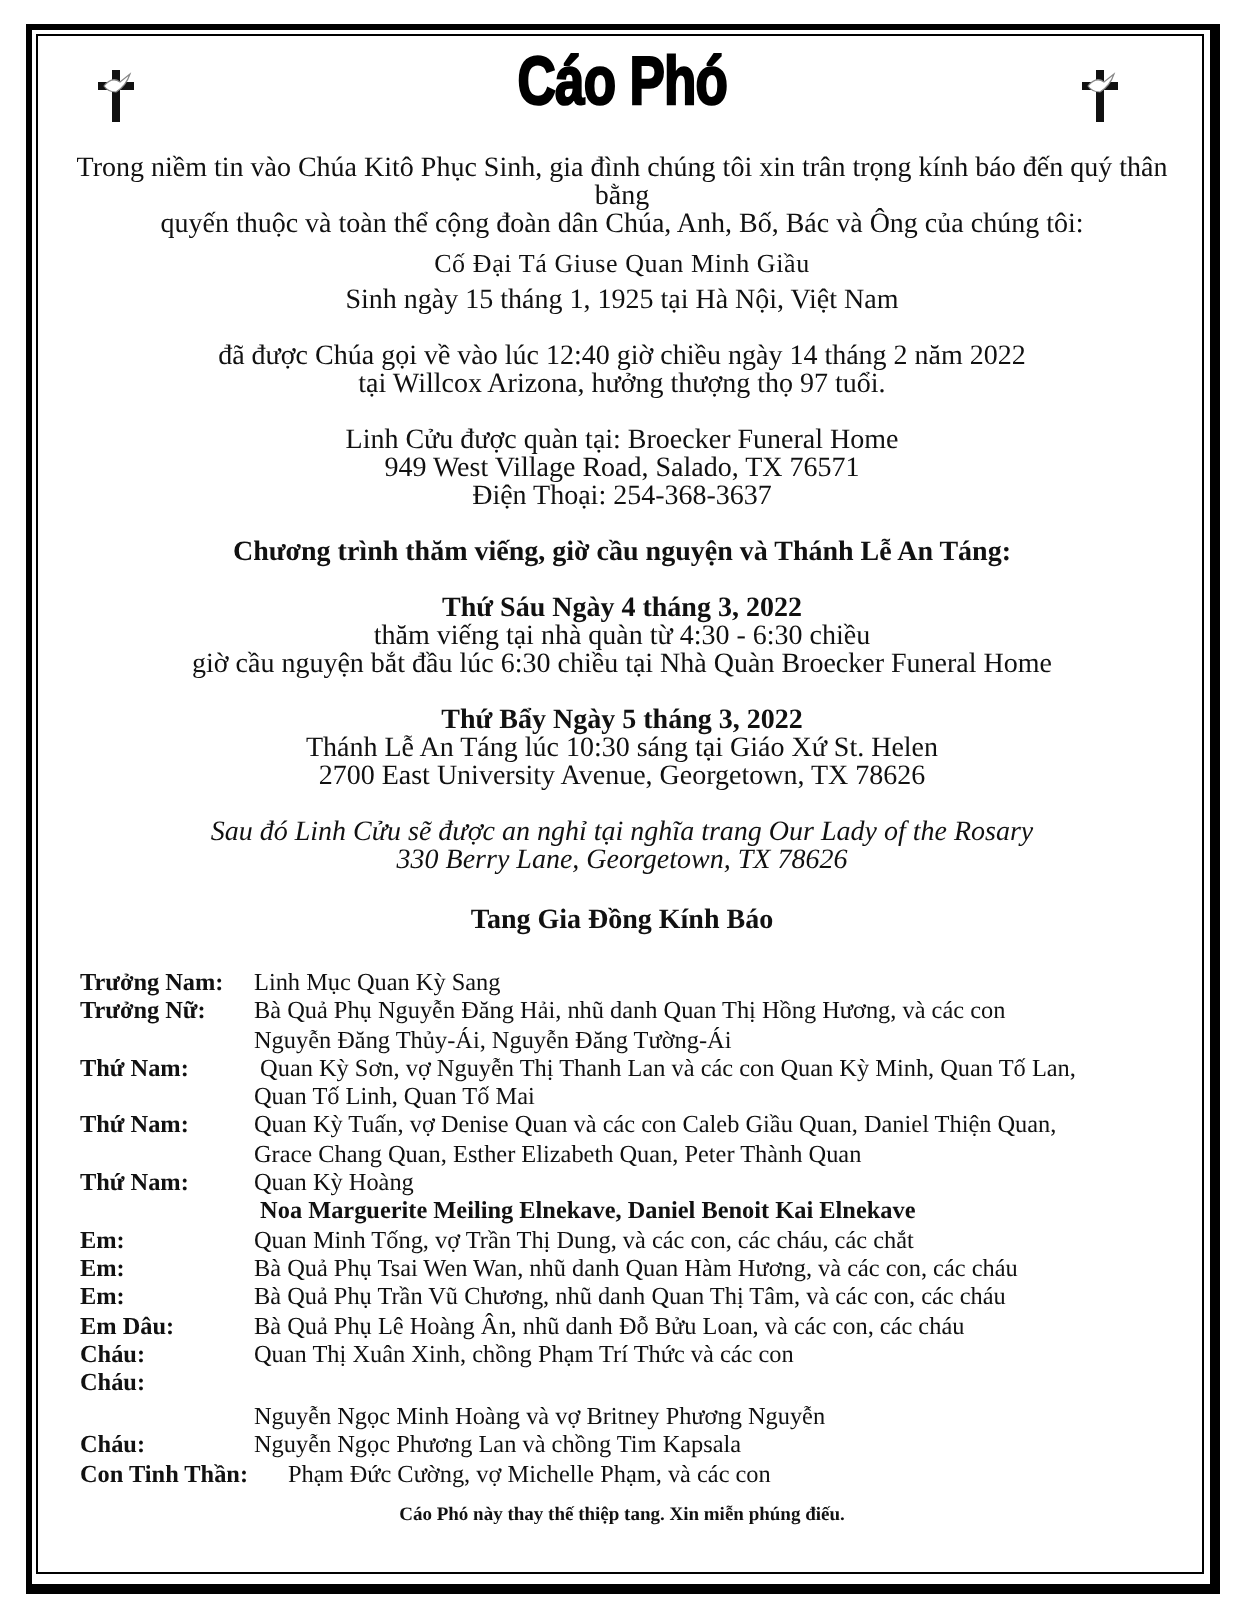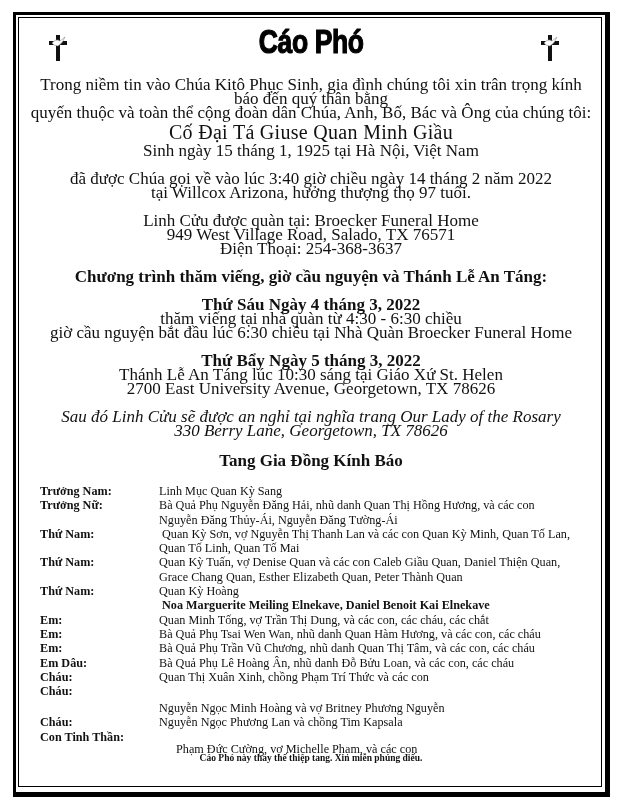--- a/index.html
+++ b/index.html
@@ -11,34 +11,34 @@
   .frame-inner { position: absolute; left: 18px; top: 17px; width: 582px; height: 768px;
                  border: 1px solid #000; }
   .cross { position: absolute; top: 32px; width: 22px; height: 30px; }
   .cross.left { left: 47px; }
   .cross.right { left: 539px; }
   .title { position: absolute; top: 22px; left: 0; width: 622px; text-align: center; }
   .title span { display: inline-block; font-family: "Liberation Sans", sans-serif; font-weight: 900;
                 font-size: 34px; letter-spacing: -0.5px; transform: scaleX(0.78); color: #000;
                 -webkit-text-stroke: 1.2px #000; }
   .block { position: absolute; left: 30px; width: 562px; text-align: center;
-           font-family: "Liberation Serif", serif; font-size: 17px; line-height: 14.2px; }
+           font-family: "Liberation Serif", serif; font-size: 14px; line-height: 14.2px; }
   .intro { top: 78px; }
-  .name { top: 121px; font-size: 20px; line-height: 22px; font-weight: normal; letter-spacing: 0.3px; }
+  .name { top: 121px; font-size: 13px; line-height: 22px; font-weight: normal; letter-spacing: 0.3px; }
   .born { top: 144px; text-align: center; }
   .died { top: 172px; }
   .wake { top: 214px; }
   .prog { top: 270px; font-weight: bold; }
   .fri { top: 298px; }
   .sat { top: 354px; }
   .burial { top: 410px; font-style: italic; }
   .family-title { top: 454px; font-weight: bold; }
   .family { position: absolute; left: 40px; top: 484px; width: 560px;
             font-family: "Liberation Serif", serif; font-size: 12.2px; line-height: 14.3px; }
-  .frow { display: flex; gap: 32px; }
+  .frow { display: flex; }
   .frow .lbl { width: 87px; flex: none; font-weight: bold; white-space: nowrap; }
   .frow .val { flex: 1; white-space: nowrap; }
   .frow.wide .lbl { width: auto; margin-right: 20px; }
   .footer { top: 751px; font-weight: bold; font-size: 9.5px; }
 </style>
 </head>
 <body>
 
 <div class="frame-outer"></div>
 <div class="frame-inner"></div>
@@ -60,21 +60,21 @@
 
 <div class="block intro">
   <div>Trong niềm tin vào Chúa Kitô Phục Sinh, gia đình chúng tôi xin trân trọng kính báo đến quý thân bằng</div>
   <div>quyến thuộc và toàn thể cộng đoàn dân Chúa, Anh, Bố, Bác và Ông của chúng tôi:</div>
 </div>
 
 <div class="block name">Cố Đại Tá Giuse Quan Minh Giầu</div>
 <div class="block born">Sinh ngày 15 tháng 1, 1925 tại Hà Nội, Việt Nam</div>
 
 <div class="block died">
-  <div>đã được Chúa gọi về vào lúc 3:40 giờ chiều ngày 14 tháng 2 năm 2022</div>
+  <div>đã được Chúa gọi về vào lúc 12:40 giờ chiều ngày 14 tháng 2 năm 2022</div>
   <div>tại Willcox Arizona, hưởng thượng thọ 97 tuổi.</div>
 </div>
 
 <div class="block wake">
   <div>Linh Cửu được quàn tại:  Broecker Funeral Home</div>
   <div>949 West Village Road, Salado, TX 76571</div>
   <div>Điện Thoại:  254-368-3637</div>
 </div>
 
 <div class="block prog">Chương trình thăm viếng, giờ cầu nguyện và Thánh Lễ An Táng:</div>
@@ -158,17 +158,17 @@
     <div class="frow">
       <span class="lbl">Cháu:</span>
       <span class="val" style="white-space: pre; margin-top: 17px;">Nguyễn Ngọc Minh Hoàng và vợ Britney Phương Nguyễn</span>
     </div>
     <div class="frow">
       <span class="lbl">Cháu:</span>
       <span class="val" style="white-space: pre;">Nguyễn Ngọc Phương Lan và chồng Tim Kapsala</span>
     </div>
     <div class="frow wide">
       <span class="lbl">Con Tinh Thần:</span>
-      <span class="val" style="white-space: pre; margin-top: 12px;">Phạm Đức Cường, vợ Michelle Phạm, và các con</span>
+      <span class="val" style="white-space: pre;">Phạm Đức Cường, vợ Michelle Phạm, và các con</span>
     </div>
   </div>
 
 <div class="block footer">Cáo Phó này thay thế thiệp tang.  Xin miễn phúng điếu.</div>
 
 </body></html>

